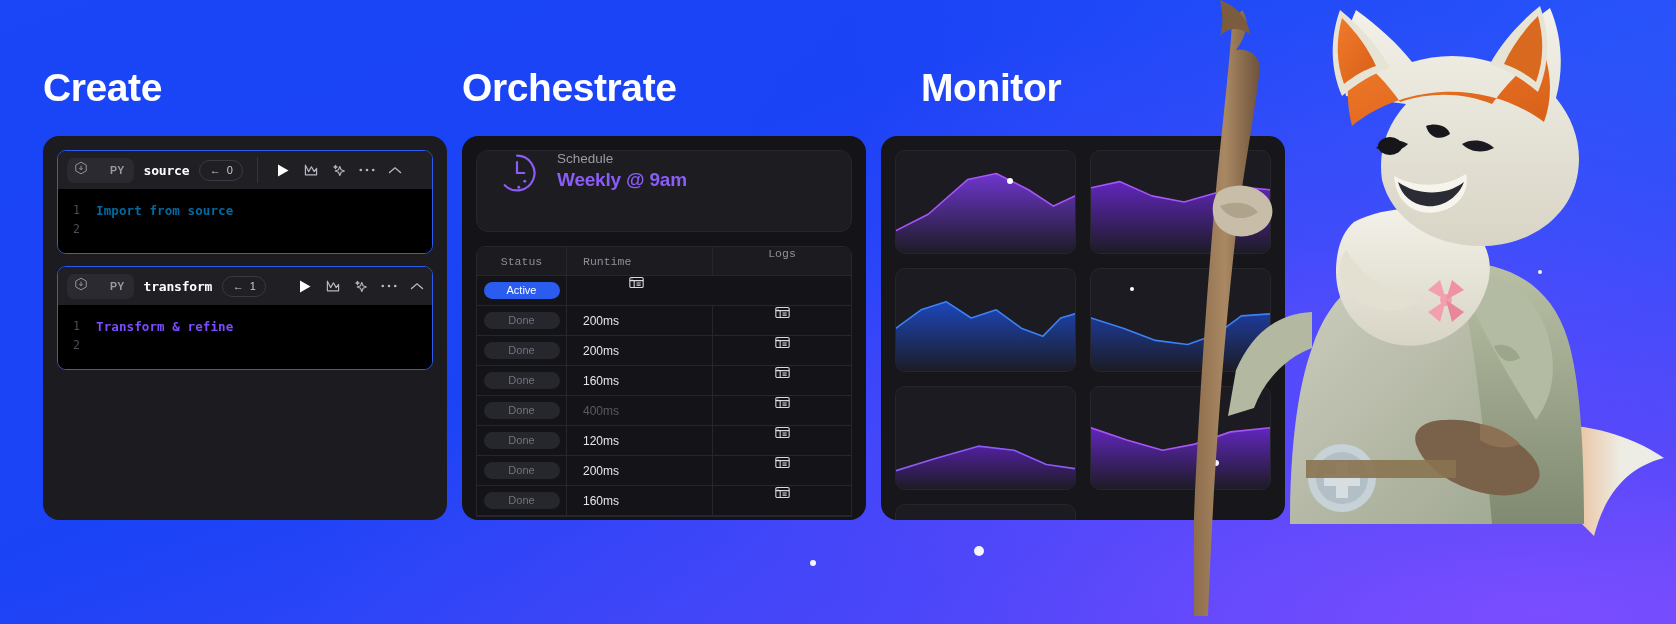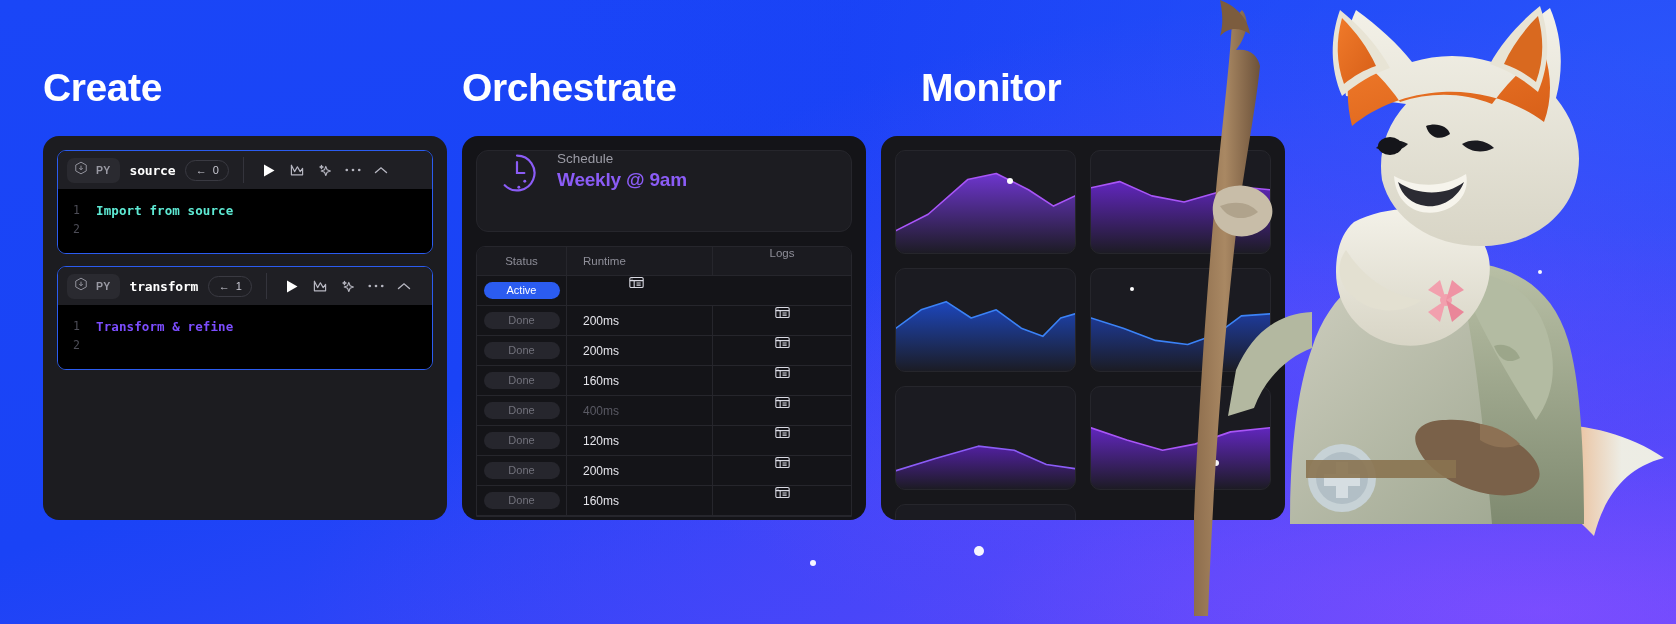--- a/index.html
+++ b/index.html
@@ -61,21 +61,21 @@
   }
   .cell-head {
     height: 38px;
     background: #1f1f24;
     display: flex;
     align-items: center;
     padding: 0 8px 0 9px;
     gap: 10px;
   }
   .py-badge {
-    display: flex; align-items: center; gap: 8px;
+    display: flex; align-items: center; gap: 22px;
     background: #2a2a30;
     border-radius: 7px;
     height: 25px;
     padding: 0 9px 0 7px;
   }
   .py-badge .lbl { color:#9a9aa4; font-size:10.5px; font-weight:600; letter-spacing:0.3px; }
   .cell-name {
     color: #ffffff;
     font-family: "DejaVu Sans Mono", monospace;
     font-size: 13px;
@@ -123,21 +123,21 @@
     height: 82px;
     display:flex; 
     padding: 0 18px;
     gap: 18px;
   }
   #sched-label { color:#9b9ba5; font-size: 13.5px; margin-bottom: 3px; }
   #sched-value { color:#8b5cf6; font-size: 19px; font-weight: 600; letter-spacing:-0.2px; }
 
   #runs-table { margin: 0 14px; border:1px solid #26262c; border-radius: 9px 9px 0 0; overflow:hidden; }
   .trow { display:flex; height: 30px; align-items:center; border-bottom: 1px solid #26262c; }
-  .trow.head { height: 29px; background:#1b1b20; }
+  .trow.head { height: 29px; background:#1b1b20;font-family:Liberation Mono, monospace; }
   .tc { font-size: 11.5px; }
   .tc-status { width: 90px; display:flex; align-items:center; justify-content:center; border-right:1px solid #26262c; height:100%; }
   .tc-runtime{ flex: 1; padding-left: 16px; display:flex; align-items:center; border-right:1px solid #26262c; height:100%; }
   .tc-logs   { width: 138px; display:flex; align-items:flex-start; justify-content:center; height:100%; }
   .th { color:#8e8e98; font-size:11.5px; }
   .pill {
     width: 76px; height: 17px; border-radius: 9px;
     display:flex; align-items:center; justify-content:center;
     font-size: 11px; line-height:1;
   }
@@ -225,21 +225,21 @@
           <div class="act">
             <svg width="14" height="9" viewBox="0 0 14 9" fill="none" stroke="#b6b6c0" stroke-width="1.4" stroke-linecap="round">
               <path d="M1.5 6.5 7 1.8 12.5 6.5"></path>
             </svg>
           </div>
         </div>
       </div>
       <div class="cell-body">
         <div class="code-line">
           <span class="ln">1</span>
-          <span class="code-txt" style="color:#5eead4">Import from source</span>
+          <span class="code-txt" style="color:#0369a1">Import from source</span>
         </div>
         <div class="code-line">
           <span class="ln">2</span>
           <span class="code-txt"></span>
         </div>
       </div>
     </div>
 
     <div class="cell">
       <div class="cell-head">

